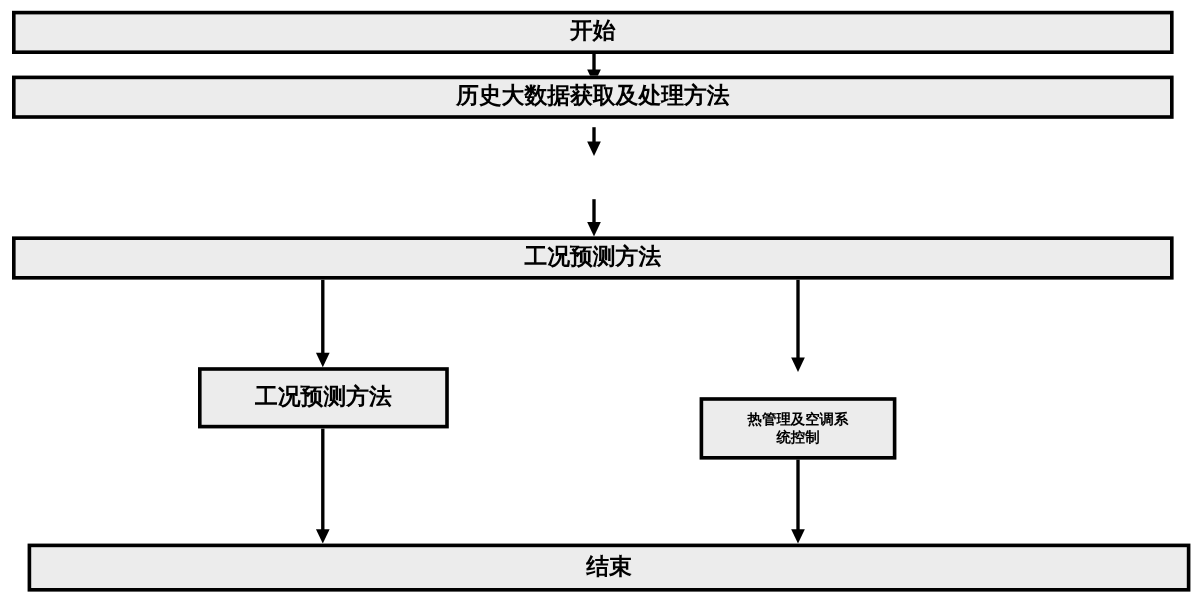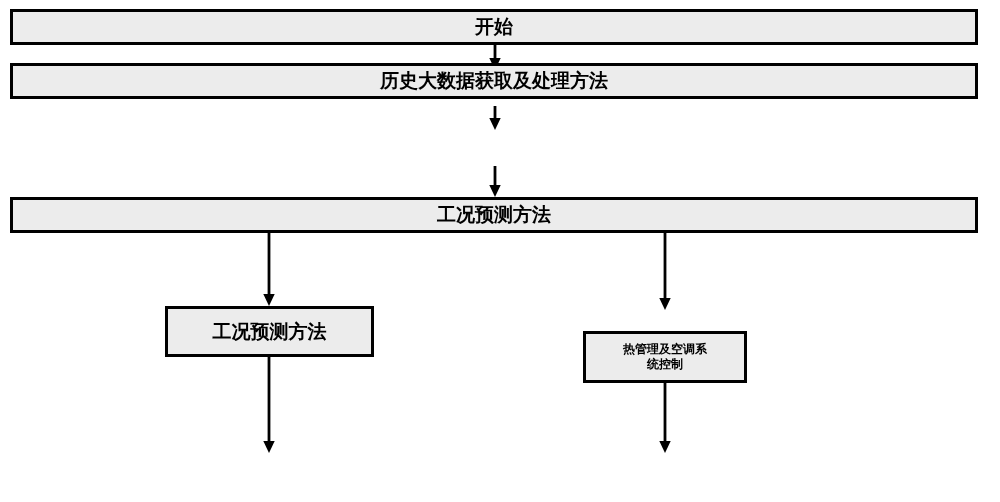--- a/index.html
+++ b/index.html
@@ -107,14 +107,17 @@
     <span>工况预测方法</span>
   </div>
 
   <div class="node n-branch-right">
     <span>
       <span>热管理及空调系</span><br>
       <span>统控制</span>
     </span>
   </div>
 
+  <div class="node n-end">
+    <span>结束</span>
+  </div>
 
 </div>
 
 </body></html>

